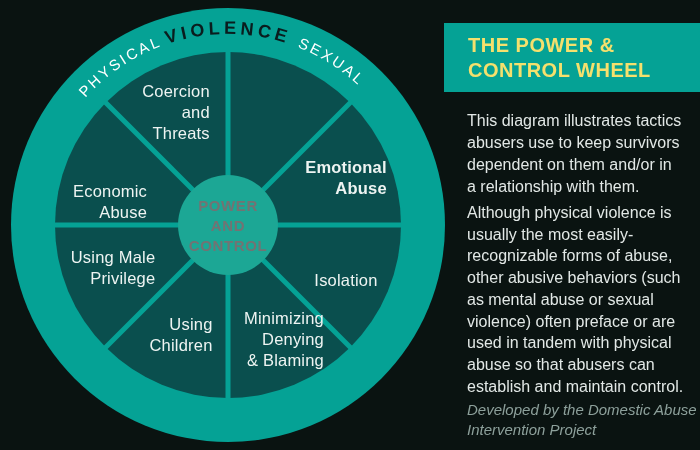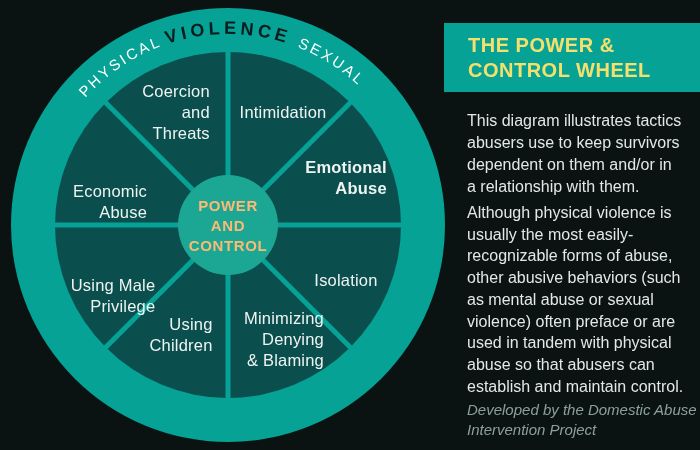--- a/index.html
+++ b/index.html
@@ -12,21 +12,21 @@
   .wheel-wrap { position:absolute; left:0; top:0; width:460px; height:450px; }
   .wheel-svg { position:absolute; left:0; top:0; }
 
   .seg-label {
     position:absolute; transform:translate(-50%,-50%);
     color:#eef4f2; font-size:16.5px; line-height:21px; text-align:right;
     white-space:pre-line; letter-spacing:0.2px;
   }
   .center-label {
     position:absolute; transform:translate(-50%,-50%);
-    color:#fdba74; font-weight:bold; font-size:15px; line-height:20px;
+    color:#737373; font-weight:bold; font-size:15px; line-height:20px;
     text-align:center; white-space:pre-line; letter-spacing:0.6px;
   }
 
   
   .panel-title-box {
     position:absolute; left:444px; top:23px; width:256px; height:69px;
     background:#05a295; display:flex; align-items:center;
     padding-left:24px;
   }
   .panel-title {
@@ -80,30 +80,29 @@
         <textPath href="#ringArc" startOffset="31%">PHYSICAL</textPath>
       </text>
       <text font-family="Liberation Sans, sans-serif" font-size="15" fill="#ffffff" letter-spacing="2.5" text-anchor="middle">
         <textPath href="#ringArc" startOffset="68%">SEXUAL</textPath>
       </text>
     </svg>
 
     <div class="seg-label" style="left:176px; top:112px;">Coercion
 and
 Threats</div>
-    <div class="seg-label" style="left:283px; top:112px;">Intimidation</div>
     <div class="seg-label" style="left:346px; top:178px;font-weight:bold;">Emotional
 Abuse</div>
     <div class="seg-label" style="left:346px; top:280px;">Isolation</div>
     <div class="seg-label" style="left:284px; top:339px;">Minimizing
 Denying
 &amp; Blaming</div>
     <div class="seg-label" style="left:181px; top:335px;">Using
 Children</div>
-    <div class="seg-label" style="left:113px; top:268px;margin-top:28px;">Using Male
+    <div class="seg-label" style="left:113px; top:268px;">Using Male
 Privilege</div>
     <div class="seg-label" style="left:110px; top:178px;margin-top:24px;">Economic
 Abuse</div>
 
     <div class="center-label" style="left:228px; top:226px;">POWER
 AND
 CONTROL</div>
   </div>
 
   <div>

